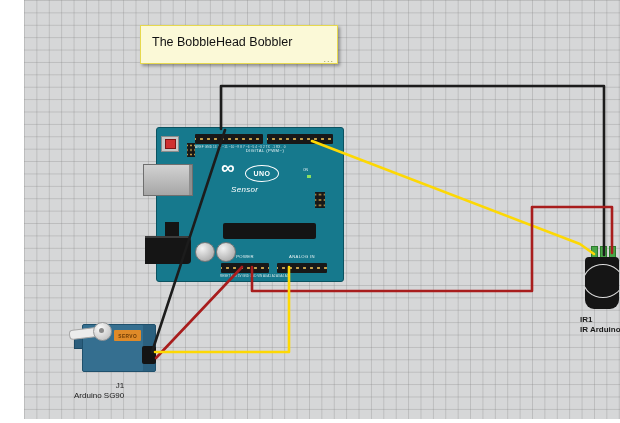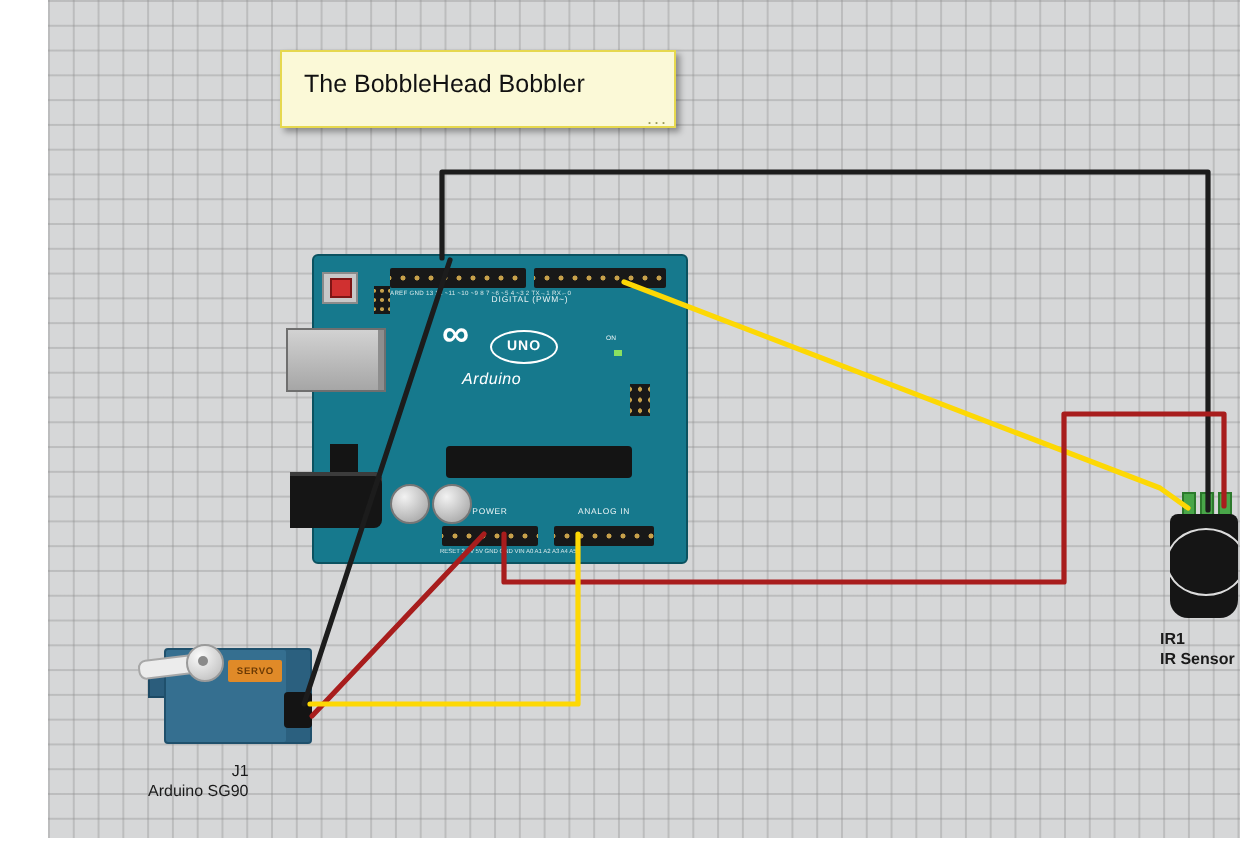--- a/index.html
+++ b/index.html
@@ -116,21 +116,21 @@
     <div class="reset-base">
       <div class="reset-cap"></div>
     </div>
     <div class="icsp2"></div>
     <div class="usb"></div>
     <div class="powerjack"></div>
     <div class="infinity">∞</div>
     <div class="logo-oval">
       <span>UNO</span>
     </div>
-    <div class="brand">Arduino</div>
+    <div class="brand">Sensor</div>
     <div class="cap cap1"></div>
     <div class="cap cap2"></div>
     <div class="mainic"></div>
     <div class="smallchip"></div>
     <div class="icsp"></div>
     <div class="onled"></div>
     <div class="onlabel">ON</div>
     <div class="hdr hdr-bot-left"></div>
     <div class="hdr hdr-bot-right"></div>
     <div class="powlabel">POWER</div>
@@ -157,21 +157,21 @@
   <div class="ir">
     <div class="ir-leg leg1"></div>
     <div class="ir-leg leg2"></div>
     <div class="ir-leg leg3"></div>
     <div class="ir-body">
       <div class="ir-dome"></div>
     </div>
   </div>
   <div class="label ir-label">
     <div>IR1</div>
-    <div>IR Sensor</div>
+    <div>IR Arduino</div>
   </div>
 
   <svg class="wires" width="620" height="423" viewBox="0 0 620 423">
       <polyline points="197,129 197,86 580,86 580,255" fill="none" stroke="#1c1c1c" stroke-width="2.6" stroke-linecap="round" stroke-linejoin="round"></polyline>
       <polyline points="288,141 556,244 570,254" fill="none" stroke="#fdd804" stroke-width="2.6" stroke-linecap="round" stroke-linejoin="round"></polyline>
       <polyline points="228,267 228,291 508,291 508,207 588,207 588,253" fill="none" stroke="#a81d1d" stroke-width="2.6" stroke-linecap="round" stroke-linejoin="round"></polyline>
       <polyline points="201,130 128,352" fill="none" stroke="#1c1c1c" stroke-width="2.6" stroke-linecap="round" stroke-linejoin="round"></polyline>
       <polyline points="218,267 132,358" fill="none" stroke="#a81d1d" stroke-width="2.6" stroke-linecap="round" stroke-linejoin="round"></polyline>
       <polyline points="265,267 265,352 131,352" fill="none" stroke="#fdd804" stroke-width="2.6" stroke-linecap="round" stroke-linejoin="round"></polyline>
     </svg>

